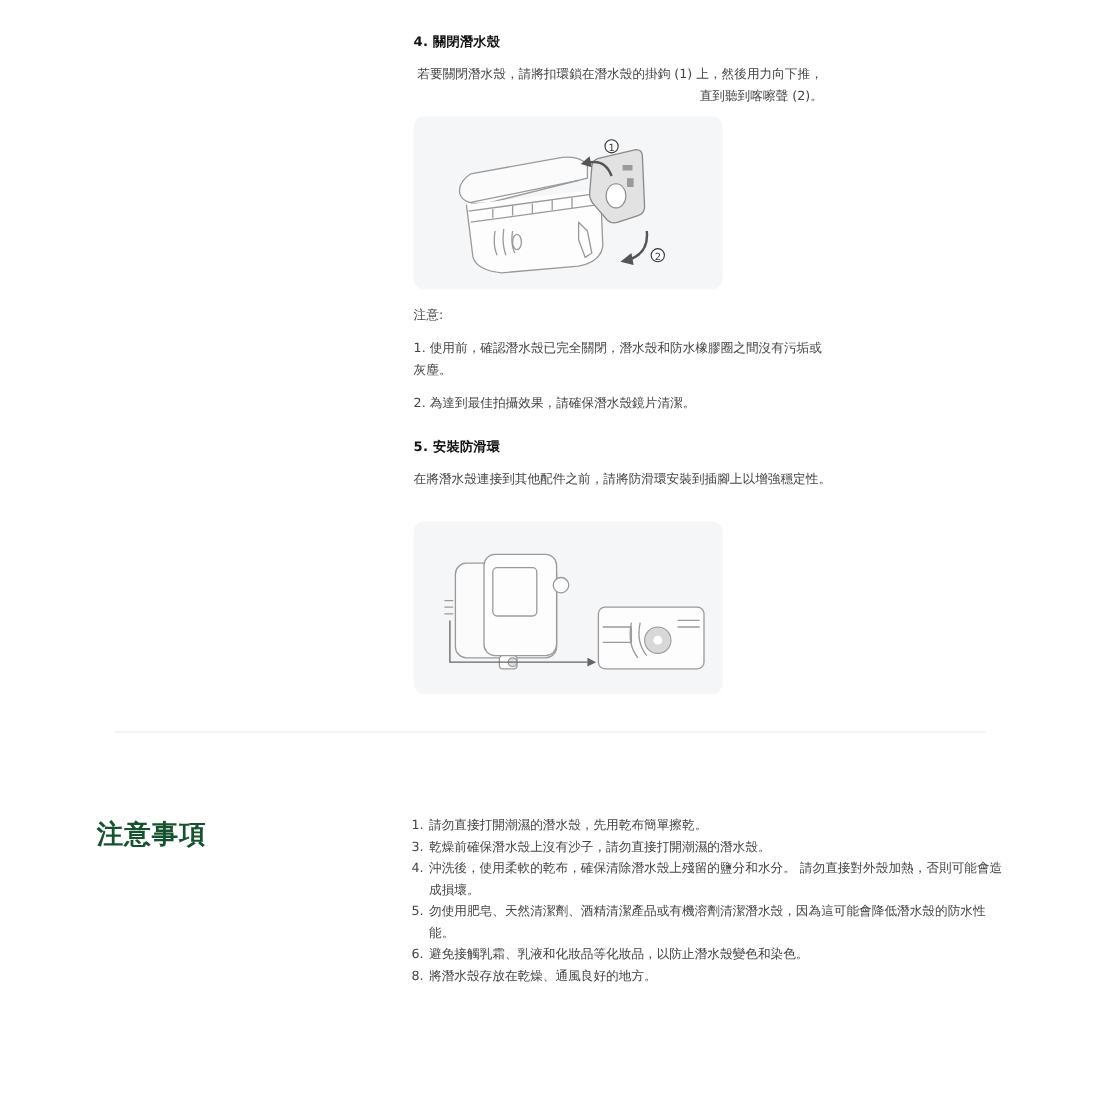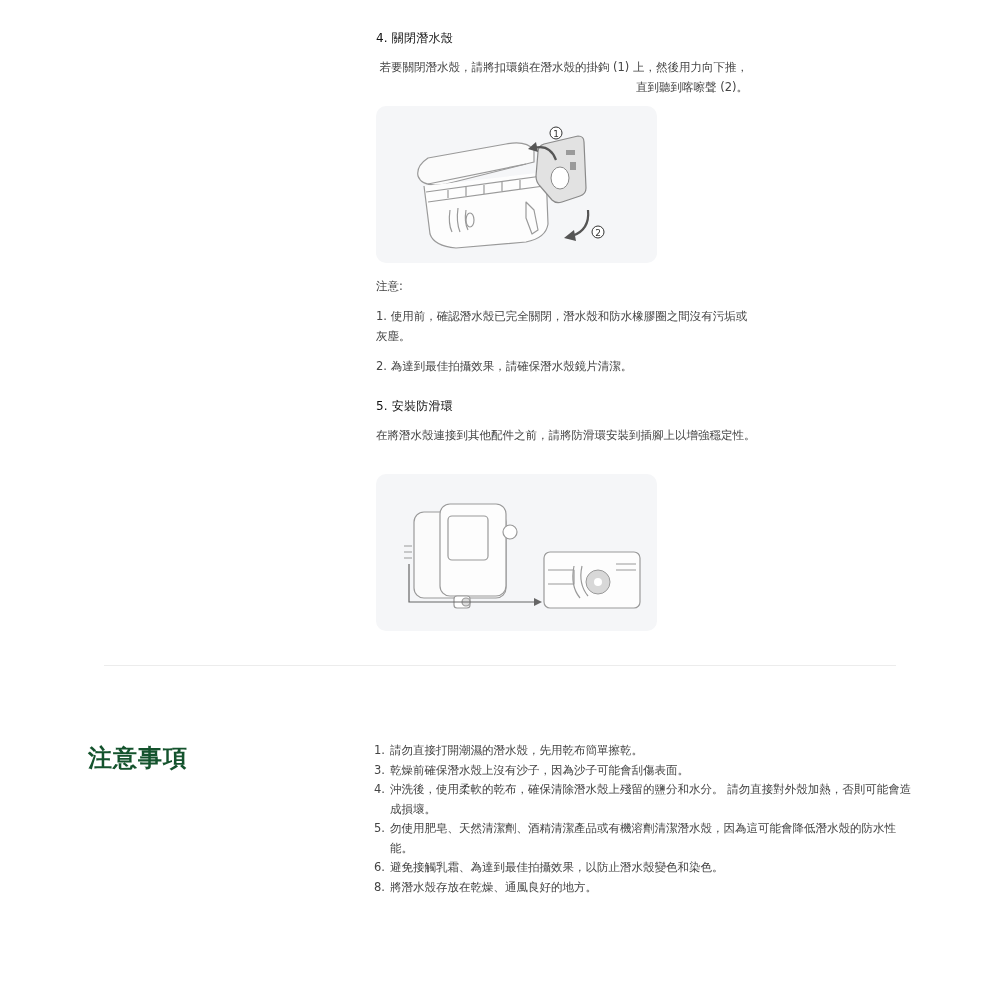--- a/index.html
+++ b/index.html
@@ -3,21 +3,21 @@
   <meta charset="utf-8">
   <style>
     html, body { margin: 0; padding: 0; background: #ffffff; }
     body {
       width: 1000px; height: 1000px; position: relative; overflow: hidden;
       font-family: "DejaVu Sans", "Liberation Sans", sans-serif;
       color: #333333;
     }
     .step-title {
       position: absolute; left: 376px;
-      font-size: 12px; font-weight: normal; color: #111111;
+      font-size: 12px; font-weight: bold; color: #111111;
       letter-spacing: 0.2px;
     }
     .para {
       position: absolute; left: 376px; width: 380px;
       font-size: 11.5px; line-height: 20px; color: #444444;
     }
     .figure {
       position: absolute; left: 376px; width: 281px;
       background: #f5f6f8; border-radius: 10px;
       overflow: hidden;
@@ -119,18 +119,18 @@
     <path d="M158 124 L166 128 L158 132 Z" fill="#666"></path>
   </svg>
 </div>
 
 <div class="divider"></div>
 
 <div class="notes-heading">注意事項</div>
 
 <ul class="notes-list">
   <li><span class="num">1.</span><span>請勿直接打開潮濕的潛水殼，先用乾布簡單擦乾。</span></li>
-  <li><span class="num">3.</span><span>乾燥前確保潛水殼上沒有沙子，因為沙子可能會刮傷表面。</span></li>
+  <li><span class="num">3.</span><span>乾燥前確保潛水殼上沒有沙子，請勿直接打開潮濕的潛水殼。</span></li>
   <li><span class="num">4.</span><span>沖洗後，使用柔軟的乾布，確保清除潛水殼上殘留的鹽分和水分。 請勿直接對外殼加熱，否則可能會造成損壞。</span></li>
   <li><span class="num">5.</span><span>勿使用肥皂、天然清潔劑、酒精清潔產品或有機溶劑清潔潛水殼，因為這可能會降低潛水殼的防水性能。</span></li>
-  <li><span class="num">6.</span><span>避免接觸乳霜、為達到最佳拍攝效果，以防止潛水殼變色和染色。</span></li>
+  <li><span class="num">6.</span><span>避免接觸乳霜、乳液和化妝品等化妝品，以防止潛水殼變色和染色。</span></li>
   <li><span class="num">8.</span><span>將潛水殼存放在乾燥、通風良好的地方。</span></li>
 </ul>
 
 </body></html>

